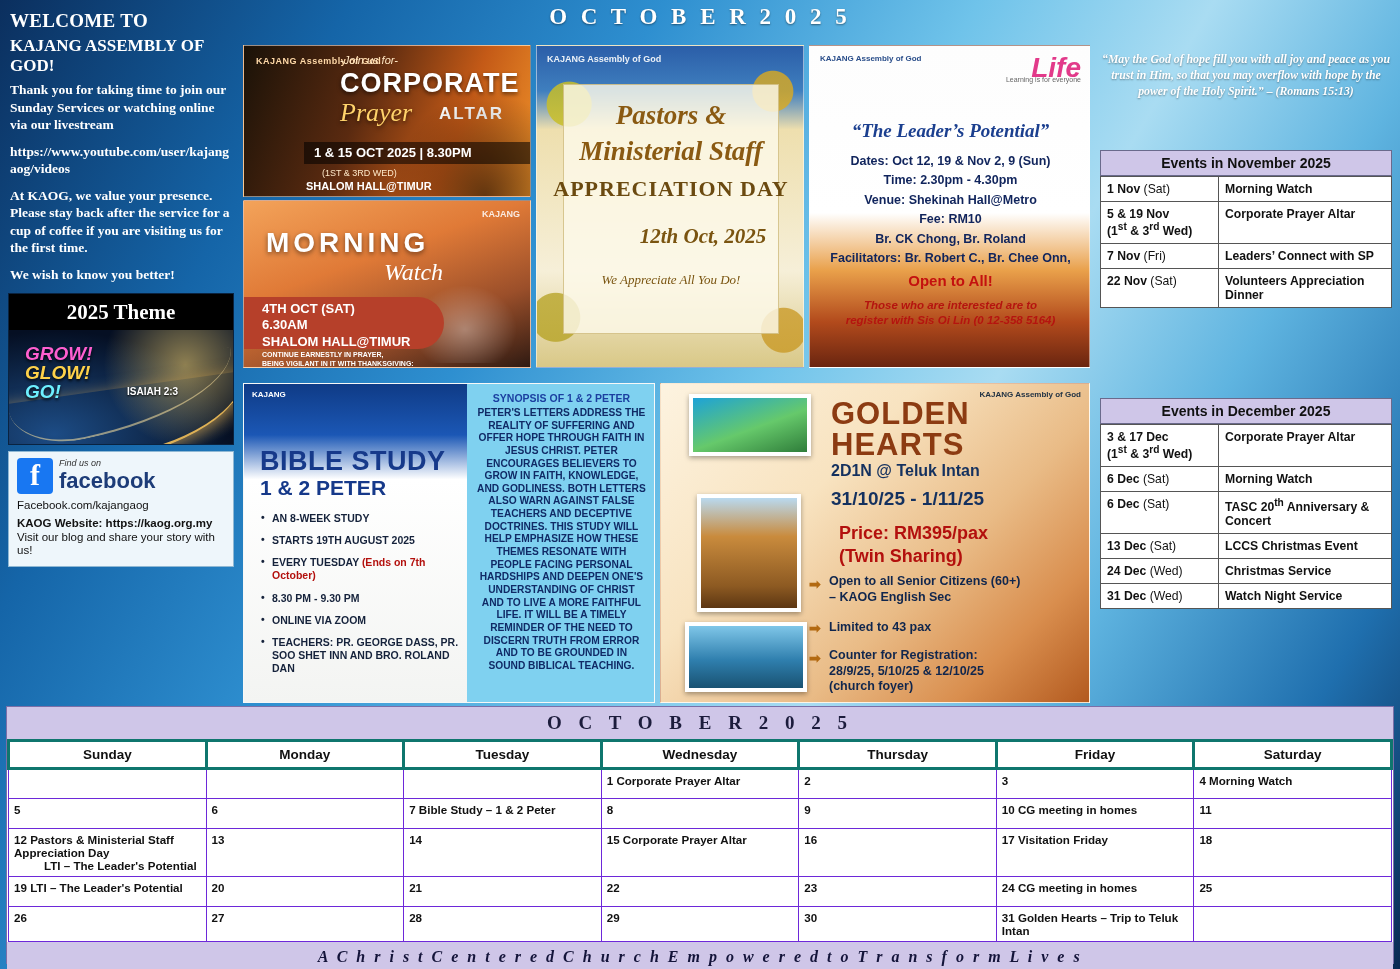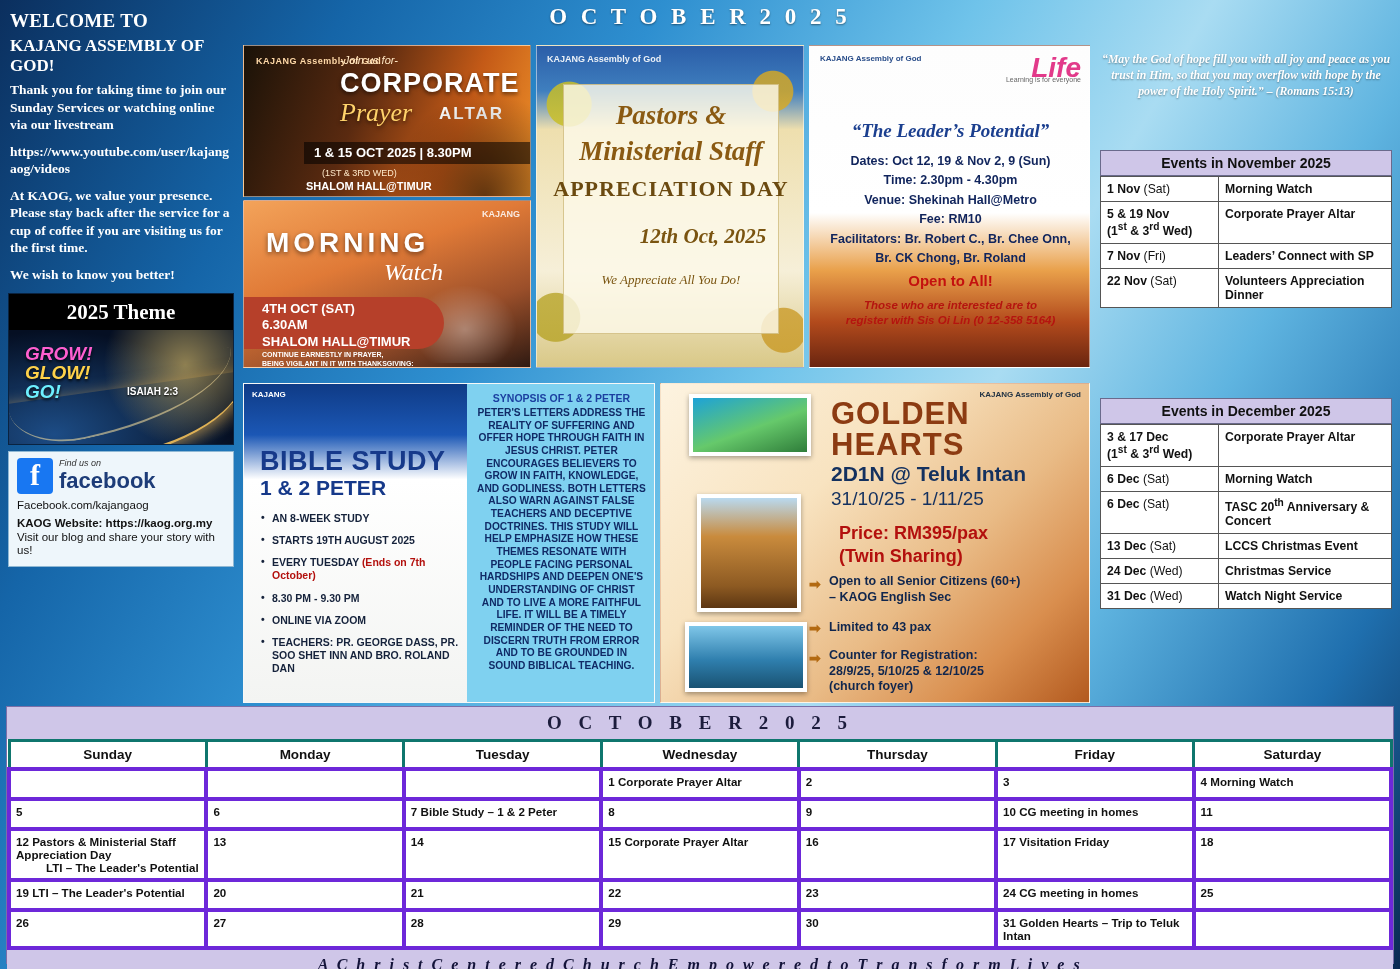--- a/index.html
+++ b/index.html
@@ -182,22 +182,22 @@
   .bible-left .hl { color:#b3100d; }
   .bible-right { width:188px; background:#7fd1f0; padding:8px 8px 8px 10px;}
   .bible-right .syn { text-align:center; color:#1b3fa0; font-size:10.5px; font-weight:bold; margin-bottom:3px;}
   .bible-right .synbody { color:#102a66; font-size:10.2px; font-weight:bold; line-height:1.24; text-align:center;}
 
   
   .f-golden { left:660px; top:383px; width:430px; height:320px;
     background:linear-gradient(135deg,#fdf3e0 0%, #f8e3c0 35%, #e9bb86 62%, #d98e4e 82%, #b35a1f 100%);}
   .f-golden .kaj { position:absolute; right:8px; top:6px; color:#234; font-size:8px; font-weight:bold;}
   .f-golden .g1 { position:absolute; left:170px; top:14px; color:#8c3b12; font-size:31px; font-weight:bold; letter-spacing:1px; line-height:1.0;}
-  .f-golden .g2 { position:absolute; left:170px; top:78px; color:#14315f; font-size:21px; font-weight:bold;}
-  .f-golden .g3 { position:absolute; left:170px; top:104px; color:#14315f; font-size:19px; font-weight:normal;}
+  .f-golden .g2 { position:absolute; left:170px; top:78px; color:#14315f; font-size:16px; font-weight:bold;}
+  .f-golden .g3 { position:absolute; left:170px; top:104px; color:#14315f; font-size:19px; font-weight:bold;}
   .f-golden .price { position:absolute; left:178px; top:138px; color:#b3100d; font-size:18px; font-weight:bold; line-height:1.25;}
   .f-golden .bul { position:absolute; left:168px; font-size:12.5px; font-weight:bold; color:#10264d; line-height:1.25;}
   .f-golden .arrow { position:absolute; left:148px; color:#b36a12; font-size:14px; font-weight:bold;}
   .ph { position:absolute; border:4px solid #fff; box-shadow:0 2px 5px rgba(0,0,0,.35); }
   .ph1 { left:28px; top:10px; width:122px; height:62px; background:linear-gradient(160deg,#1da2d8 0%, #66c96b 55%, #2f7d3a 100%); }
   .ph2 { left:36px; top:110px; width:104px; height:118px; background:linear-gradient(180deg,#b9d9ef 0%, #c98b3d 35%, #8d5a22 80%, #5c3612 100%); }
   .ph3 { left:24px; top:238px; width:122px; height:70px; background:linear-gradient(180deg,#7fc6e8 0%, #2f7fae 55%, #195272 100%); }
 
   
   .verse {
@@ -222,21 +222,21 @@
   .cal-wrap { position:absolute; left:6px; top:706px; width:1388px; height:258px; background:#fff; border:1px solid #7a6fa8;}
   .cal-title {
     height:32px; background:#cfc6e8; text-align:center; color:#1c1c3c;
     font-family:"Liberation Serif", serif; font-size:19px; font-weight:bold; letter-spacing:6px; line-height:32px;
   }
   table.cal { width:100%; border-collapse:collapse; table-layout:fixed; }
   table.cal th {
     border:3px solid #0f766e; background:#fff; font-size:13.5px; font-weight:bold; color:#111; height:28px;
   }
   table.cal td {
-    border:4px solid #6d28d9; vertical-align:top; font-size:11.6px; color:#111; height:30px;
+    border:1px solid #6d28d9; vertical-align:top; font-size:11.6px; color:#111; height:30px;
     padding:4px 5px; font-weight:bold;
   }
   td.tall { height:56px; }
   .cal-foot {
     height:30px; background:#cfc6e8; text-align:center; color:#14143a;
     font-family:"Liberation Serif", serif; font-style:italic; font-size:16px; font-weight:bold;
     letter-spacing:2.5px; line-height:30px;
   }
   .ind { display:block; padding-left:30px; }
 </style>
@@ -328,22 +328,22 @@
   <div class="flyer f-lti">
     <div class="kaj">KAJANG Assembly of God</div>
     <div class="life">Life</div>
     <div class="lifesub">Learning is for everyone</div>
     <div class="h2">“The Leader’s Potential”</div>
     <div class="lines">
       <div>Dates: Oct 12, 19 &amp; Nov 2, 9 (Sun)</div>
       <div>Time: 2.30pm - 4.30pm</div>
       <div>Venue: Shekinah Hall@Metro</div>
       <div>Fee: RM10</div>
+      <div>Br. CK Chong, Br. Roland</div>
       <div>Facilitators: Br. Robert C., Br. Chee Onn,</div>
-      <div>Br. CK Chong, Br. Roland</div>
     </div>
     <div class="open">Open to All!</div>
     <div class="reg">
       Those who are interested are to<br>register with Sis Oi Lin (0 12-358 5164)
     </div>
   </div>
 
   <div class="flyer f-bible">
     <div class="bible-left">
       <div class="kaj">KAJANG</div>

